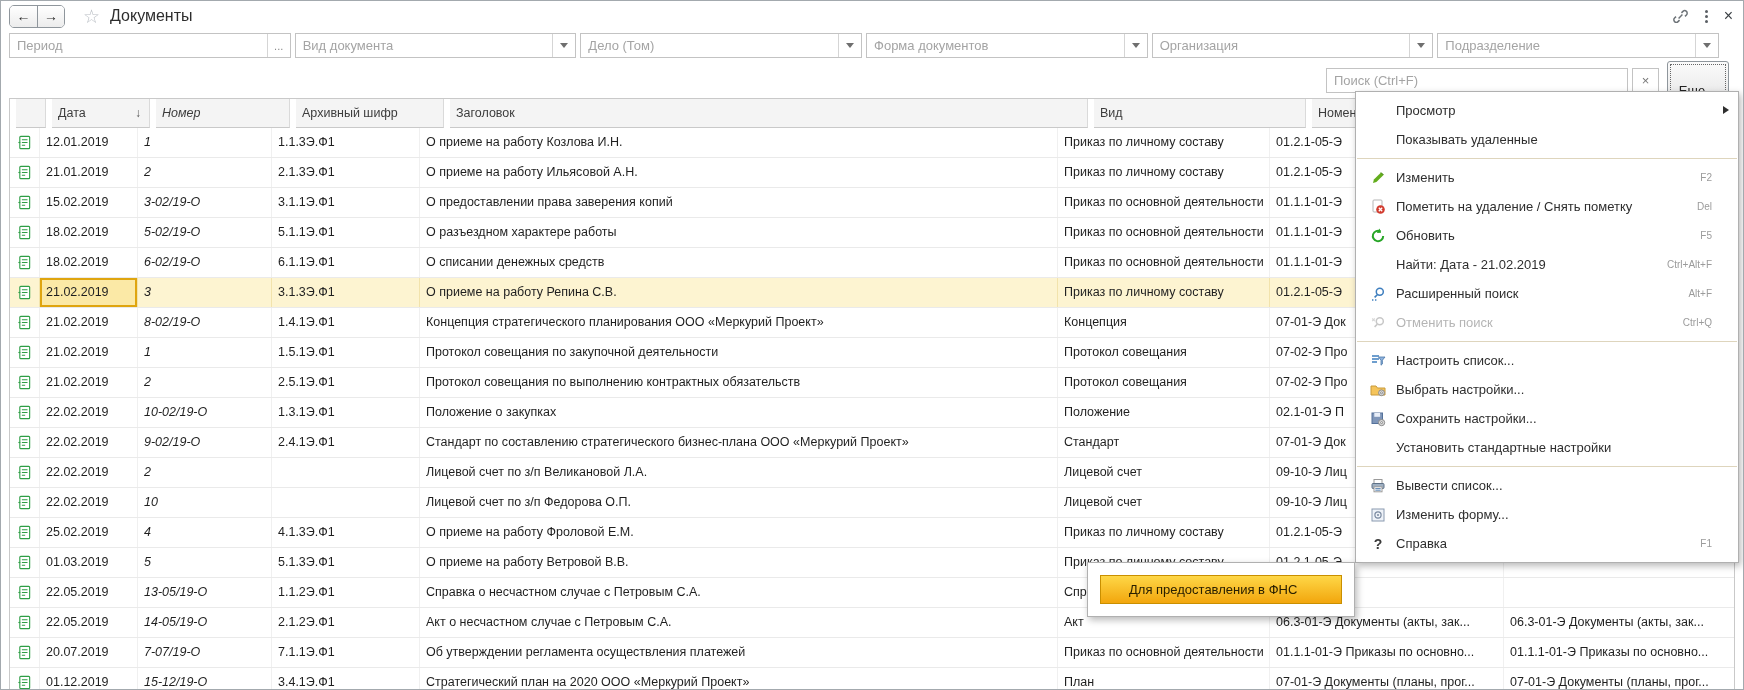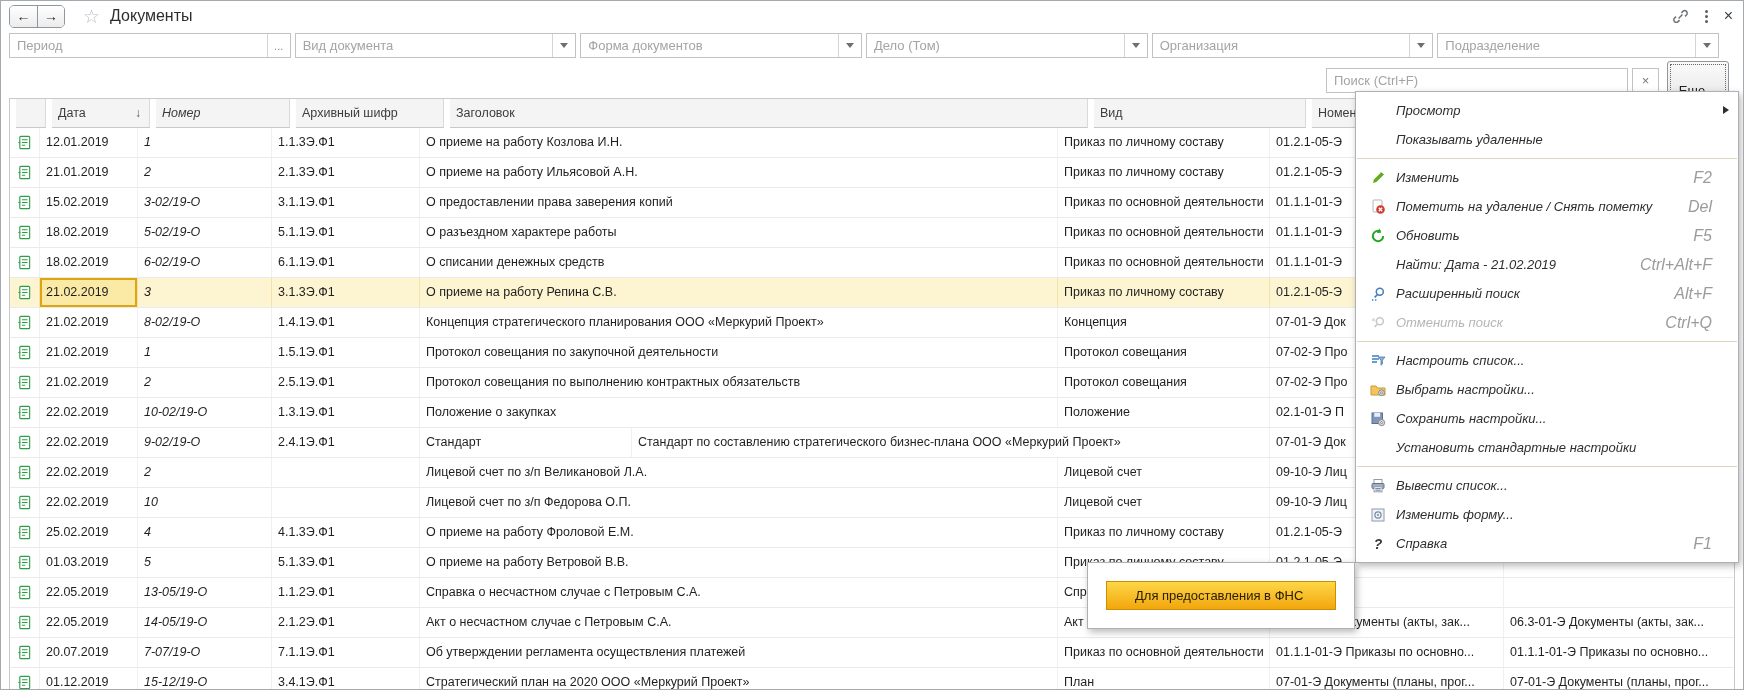--- a/index.html
+++ b/index.html
@@ -62,36 +62,36 @@
   .c6 { width: 234px; }
   .c7 { flex: 1 1 auto; border-right: none; }
   .sortarrow { position: absolute; right: 8px; top: 0; color: #555; font-size: 12px; }
   .tr.sel { background: #fdf4d1; }
   .tr.sel .td { border-right-color: #f2e3ac; }
   .tr.sel .c1 { box-shadow: inset 0 0 0 2px #dfa50f; background: #fbe9a6; }
   .docicon { width: 15px; height: 15px; display: block; }
 
   
   .menu { position: absolute; left: 1354px; top: 90px; width: 384px; background: #fff;
-          border: 1px solid #b0b0b0; box-shadow: 2px 3px 7px rgba(0,0,0,.28); padding: 4px 0; z-index: 10; font-style: italic; }
+          border: 1px solid #b0b0b0; box-shadow: 2px 3px 7px rgba(0,0,0,.28); padding: 4px 0; z-index: 10; }
   .mi { height: 29px; display: flex; align-items: center; padding: 0 26px 0 12px; position: relative; }
   .mi .ic { width: 20px; height: 16px; margin-right: 8px; flex: none; display: flex; align-items: center; justify-content: center; }
   .mi .lbl { font-size: 13px; color: #2e2e2e; white-space: nowrap; }
-  .mi .sc { margin-left: auto; font-size: 16px; color: #9b9b9b; padding-left: 18px; }
+  .mi .sc { margin-left: auto; font-size: 10px; color: #9b9b9b; padding-left: 18px; }
   .mi.disabled .lbl { color: #b5b5b5; }
   .mi .subarrow { position: absolute; right: 9px; top: 10px; width: 0; height: 0;
                   border-top: 4.5px solid transparent; border-bottom: 4.5px solid transparent; border-left: 6px solid #2e2e2e; }
   .mi.hl { background: linear-gradient(#fed747, #f2a60d); }
   .mi.hl .lbl { color: #2a2000; }
   .msep { height: 1px; background: #ded5bd; margin: 4px 1px; }
   .qmark { font-size: 14px; font-weight: bold; color: #3a3a3a; }
 
   
   .submenu { position: absolute; left: 1086px; top: 561px; width: 268px; background: #fff;
-             border: 1px solid #b0b0b0; box-shadow: 2px 3px 7px rgba(0,0,0,.28); padding: 18px; z-index: 11; }
+             border: 1px solid #b0b0b0; box-shadow: 2px 3px 7px rgba(0,0,0,.28); padding: 12px; z-index: 11; }
   .smi { height: 29px; display: flex; align-items: center; padding-left: 28px; font-size: 13px; color: #2e2e2e;
          white-space: nowrap; border: 1px solid transparent; }
   .smi.hl { background: linear-gradient(#fed747, #f2a60d); border-color: #c98f00; color: #2a2000; }
 </style>
 </head>
 <body>
 
 <div class="window">
 
   <div class="titlebar">
@@ -127,27 +127,27 @@
           <span>...</span>
         </div>
     </div>
     <div class="filter">
       <input placeholder="Вид документа" style="">
       <div class="fbtn">
           <span class="tri-dn"></span>
         </div>
     </div>
     <div class="filter">
-      <input placeholder="Форма документов" style="">
+      <input placeholder="Дело (Том)" style="">
       <div class="fbtn">
           <span class="tri-dn"></span>
         </div>
     </div>
     <div class="filter">
-      <input placeholder="Дело (Том)" style="">
+      <input placeholder="Форма документов" style="">
       <div class="fbtn">
           <span class="tri-dn"></span>
         </div>
     </div>
     <div class="filter">
       <input placeholder="Организация" style="">
       <div class="fbtn">
           <span class="tri-dn"></span>
         </div>
     </div>
@@ -358,22 +358,22 @@
       <div class="td c0">
         <svg class="docicon" viewBox="0 0 16 16">
           <rect x="3" y="1.5" width="10.5" height="13" rx="1" fill="#ffffff" stroke="#2e9e46" stroke-width="1.2"></rect>
           <path d="M5.2 5h6M5.2 8h6M5.2 11h3.5" stroke="#2e9e46" stroke-width="1.1" fill="none"></path>
           <path d="M1.5 8h2" stroke="#2e9e46" stroke-width="1.2"></path>
         </svg>
       </div>
       <div class="td c1">22.02.2019</div>
       <div class="td c2">9-02/19-О</div>
       <div class="td c3">2.4.1Э.Ф1</div>
+      <div class="td c4">Стандарт по составлению стратегического бизнес-плана ООО «Меркурий Проект»</div>
       <div class="td c5">Стандарт</div>
-      <div class="td c4">Стандарт по составлению стратегического бизнес-плана ООО «Меркурий Проект»</div>
       <div class="td c6">07-01-Э Док</div>
       <div class="td c7"></div>
     </div>
 
     <div class="tr">
       <div class="td c0">
         <svg class="docicon" viewBox="0 0 16 16">
           <rect x="3" y="1.5" width="10.5" height="13" rx="1" fill="#ffffff" stroke="#2e9e46" stroke-width="1.2"></rect>
           <path d="M5.2 5h6M5.2 8h6M5.2 11h3.5" stroke="#2e9e46" stroke-width="1.1" fill="none"></path>
           <path d="M1.5 8h2" stroke="#2e9e46" stroke-width="1.2"></path>

